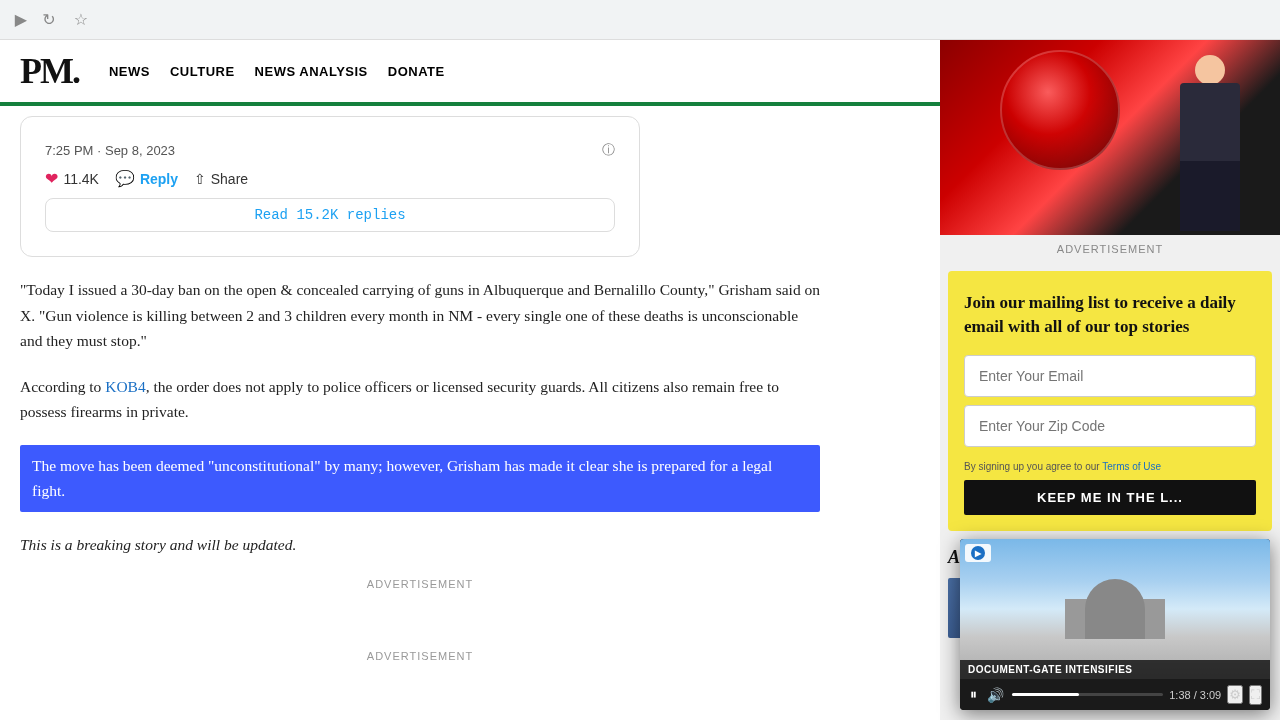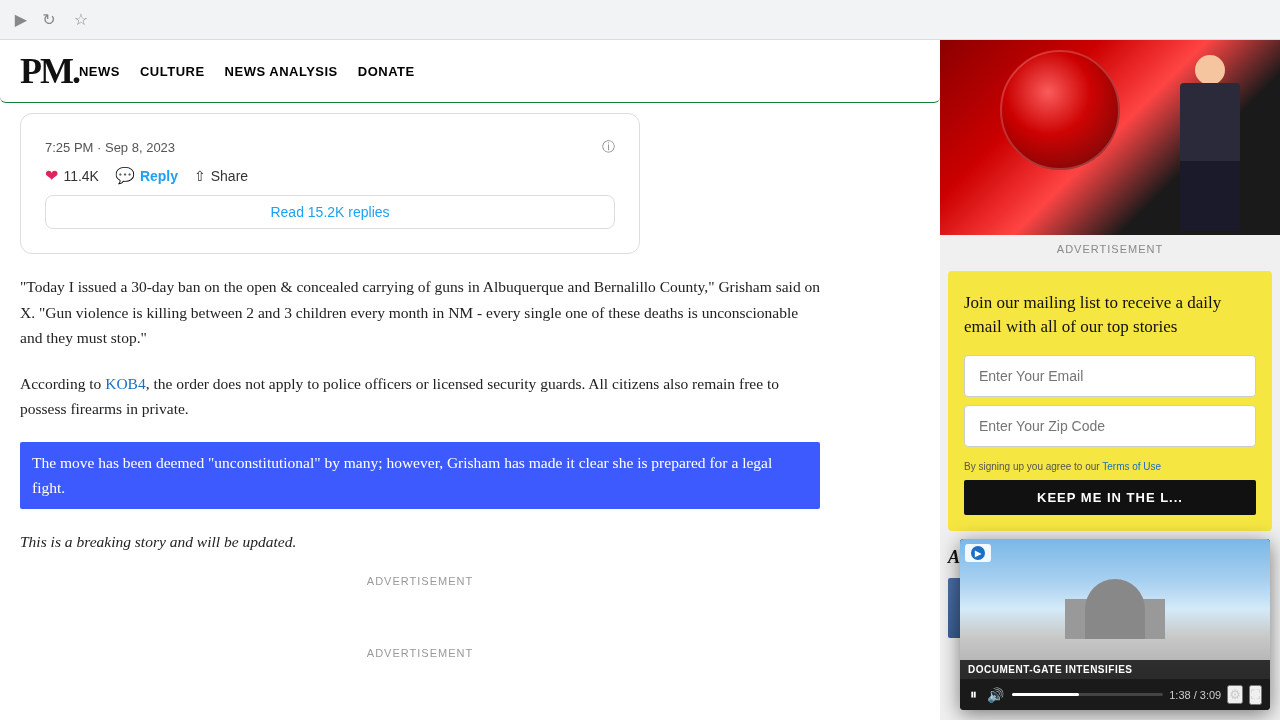--- a/index.html
+++ b/index.html
@@ -45,22 +45,22 @@
       flex: 1;
       min-width: 0;
       background: white;
     }
 
     
     .site-header {
       display: flex;
       align-items: center;
       padding: 10px 20px;
-      border-bottom: 1px solid #15803d;
-      border-radius: 6px;
+      border-bottom: 4px solid #15803d;
+      gap: 30px;
     }
     .site-logo {
       font-family: 'Times New Roman', Times, serif;
       font-size: 36px;
       font-weight: 900;
       color: #111;
       letter-spacing: -2px;
     }
     .site-nav {
       display: flex;
@@ -108,21 +108,21 @@
     .reply-action { display: flex; align-items: center; gap: 5px; color: #1da1f2; cursor: pointer; font-weight: 600; }
     .reply-icon { color: #1da1f2; font-size: 16px; }
     .share-action { display: flex; align-items: center; gap: 5px; color: #333; cursor: pointer; }
     .read-replies {
       margin-top: 10px;
       text-align: center;
       border: 1px solid #ddd;
       border-radius: 8px;
       padding: 8px;
       color: #1da1f2;
-      font-family: Liberation Sans, sans-serif;
+      font-family: Liberation Mono, monospace;
       font-size: 14px;
       cursor: pointer;
       background: white;
       width: 100%;
     }
 
     
     .article-body {
       padding: 10px 20px;
       max-width: 840px;
@@ -260,21 +260,21 @@
     
     .mailing-list-box {
       background: #f5e642;
       margin: 8px;
       padding: 20px 16px 16px;
       border-radius: 4px;
     }
     .mailing-list-title {
       font-family: Georgia, serif;
       font-size: 17px;
-      font-weight: 400;
+      font-weight: 700;
       color: #111;
       margin-bottom: 16px;
       line-height: 1.4;
     }
     .mailing-input {
       width: 100%;
       padding: 12px 14px;
       border: 1px solid #ccc;
       border-radius: 4px;
       font-size: 14px;

